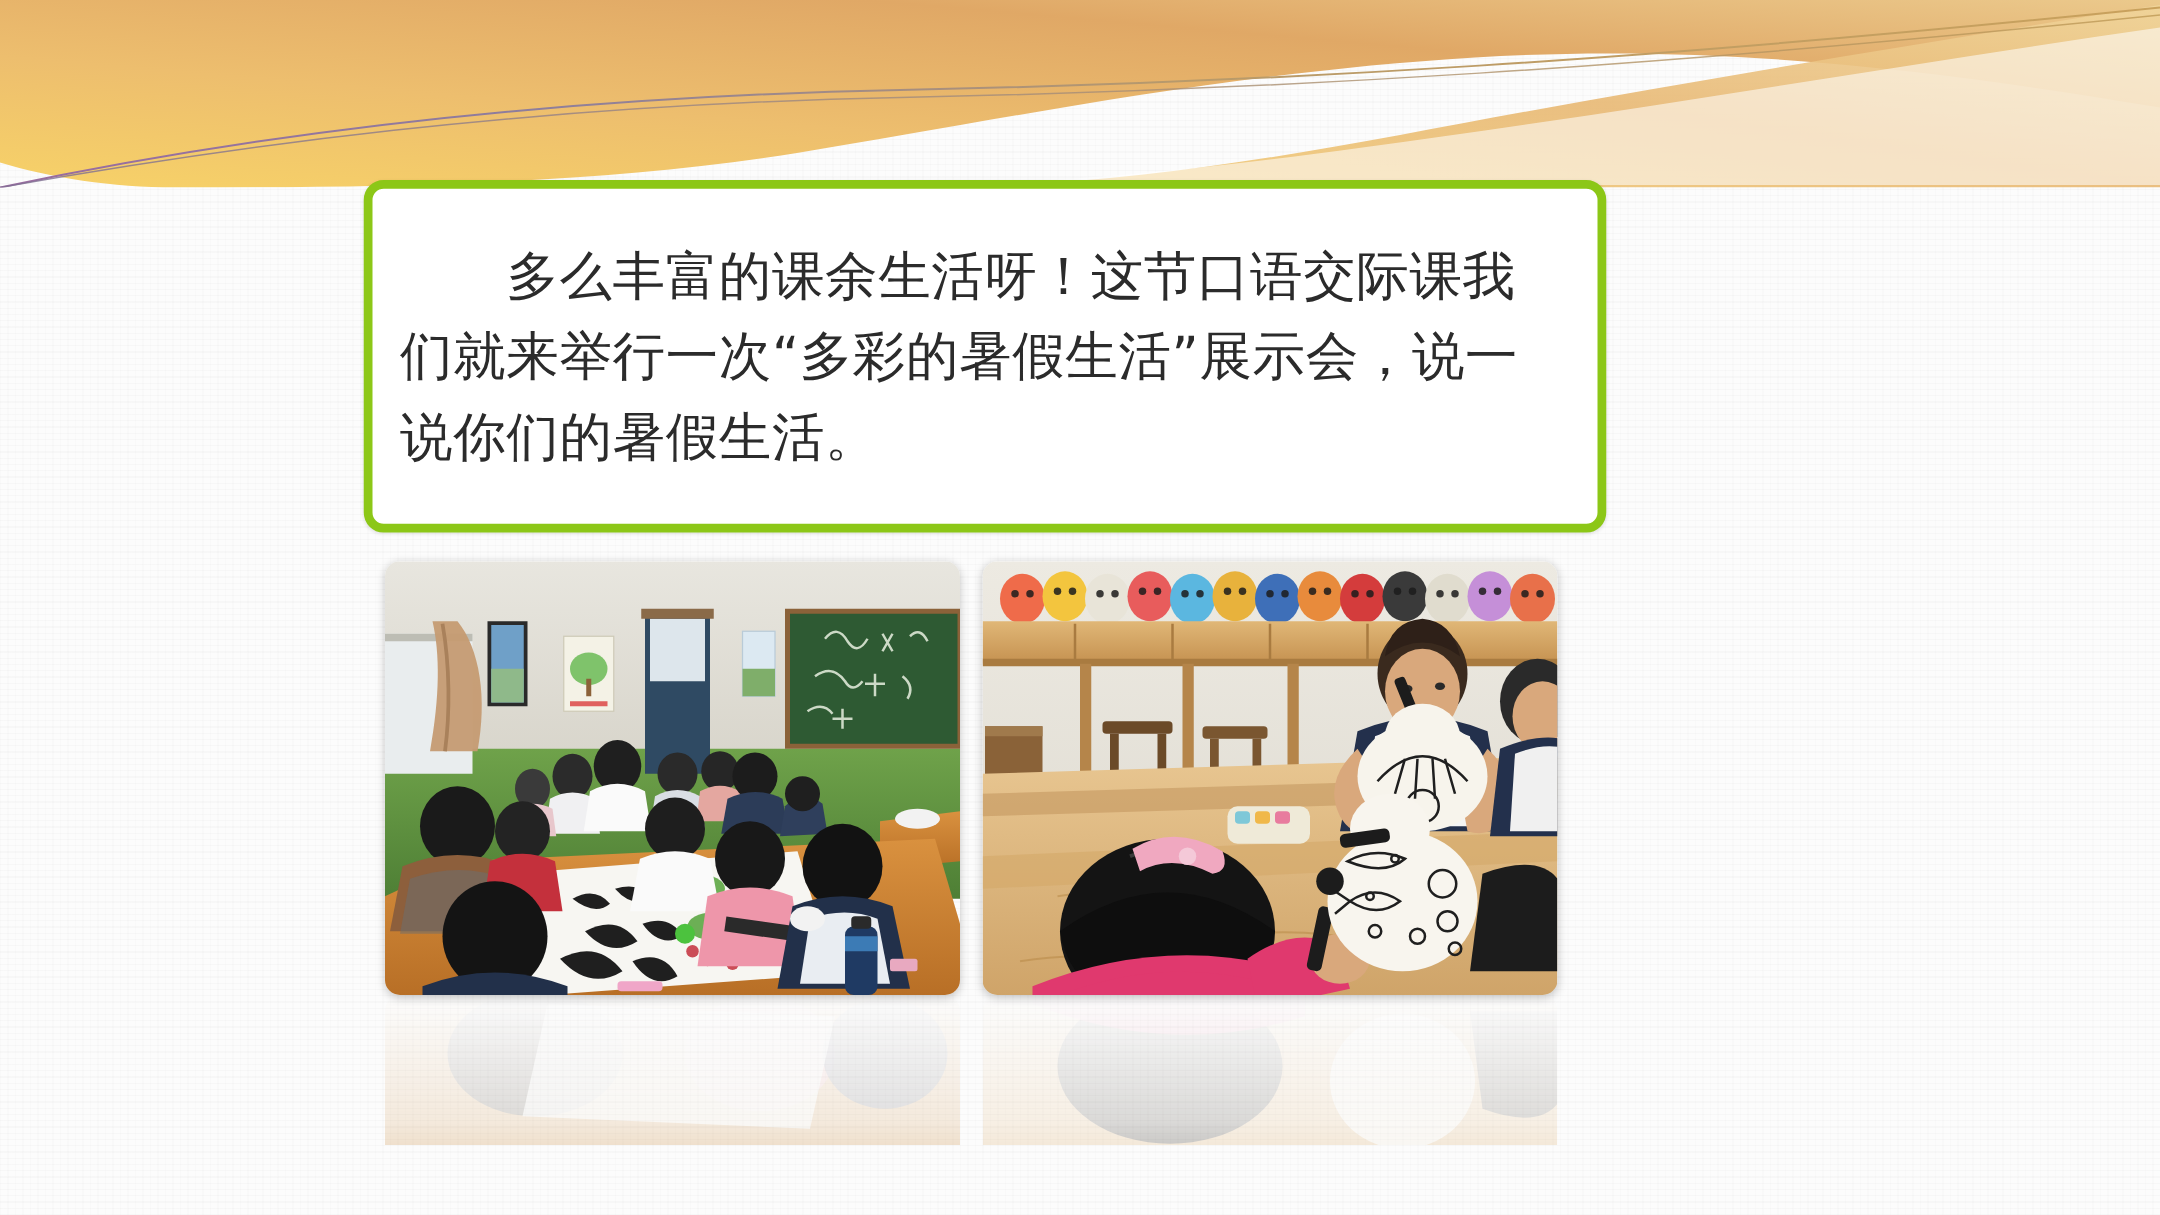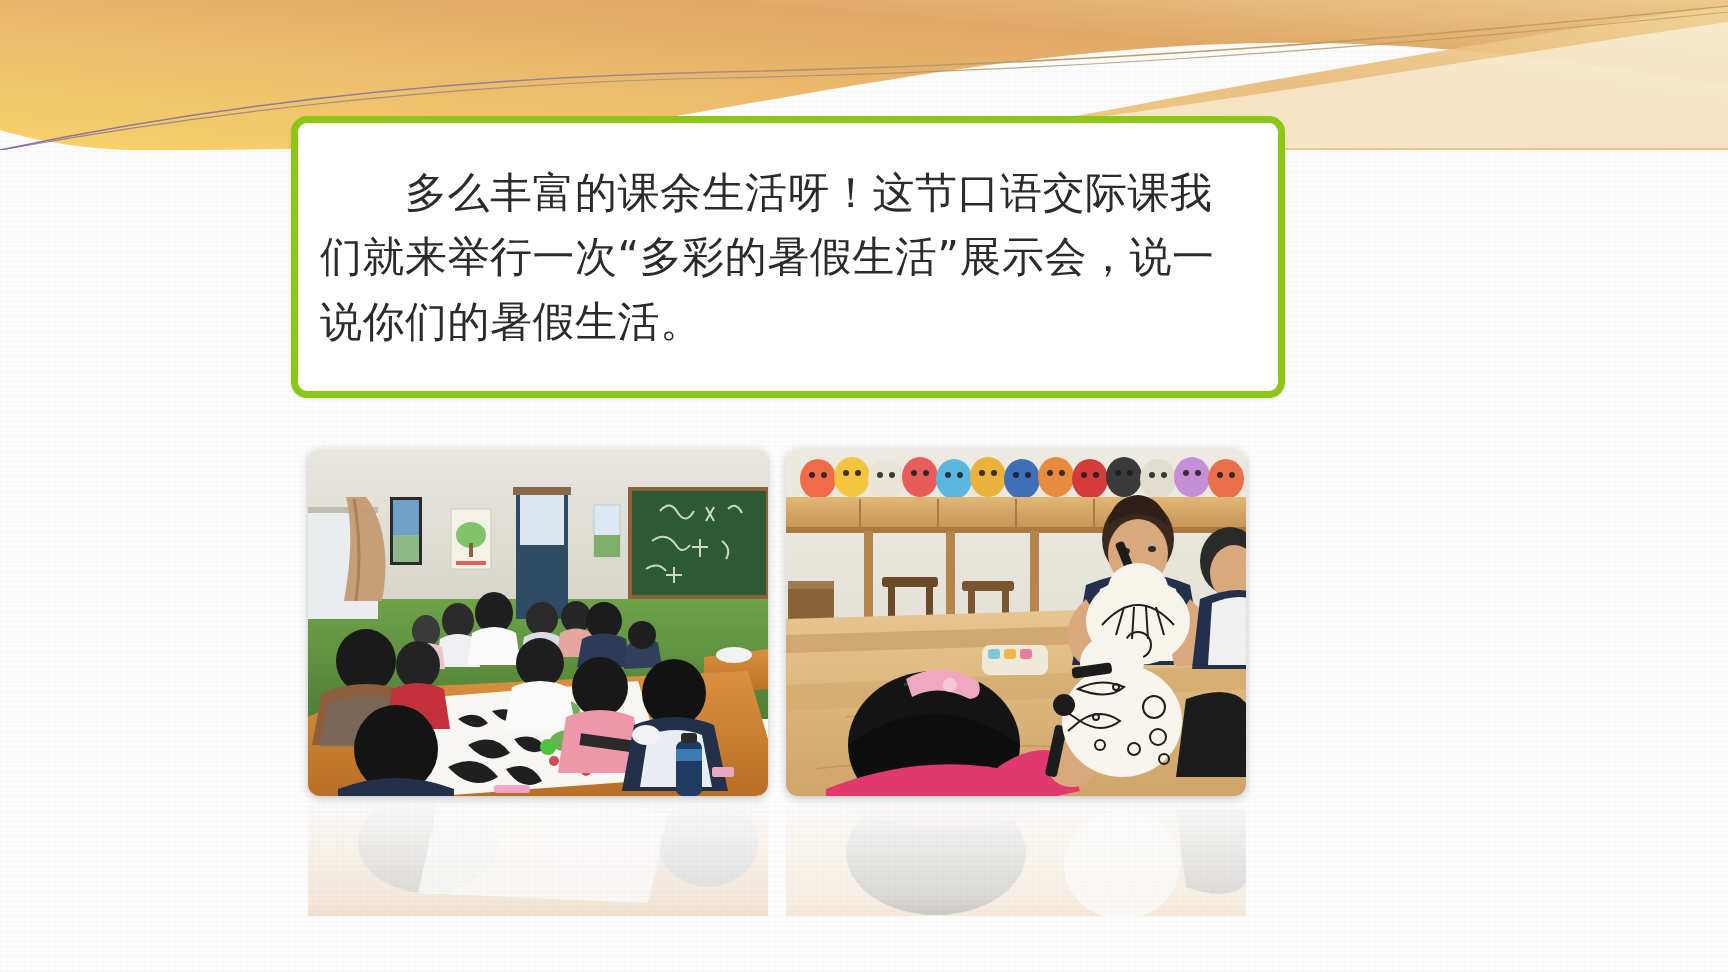--- a/index.html
+++ b/index.html
@@ -33,21 +33,21 @@
     width: 1728px;
     height: 150px;
     pointer-events: none;
   }
   .banner svg { display: block; }
 
   
   .textbox {
     position: absolute;
     left: 291px;
-    top: 116px;
+    top: 144px;
     width: 994px;
     height: 282px;
     box-sizing: border-box;
     border: 7px solid #8CC717;
     border-radius: 16px;
     background: #ffffff;
     box-shadow: 0 1px 3px rgba(0,0,0,0.10);
   }
   .textbox-inner {
     padding: 38px 26px 0 22px;

